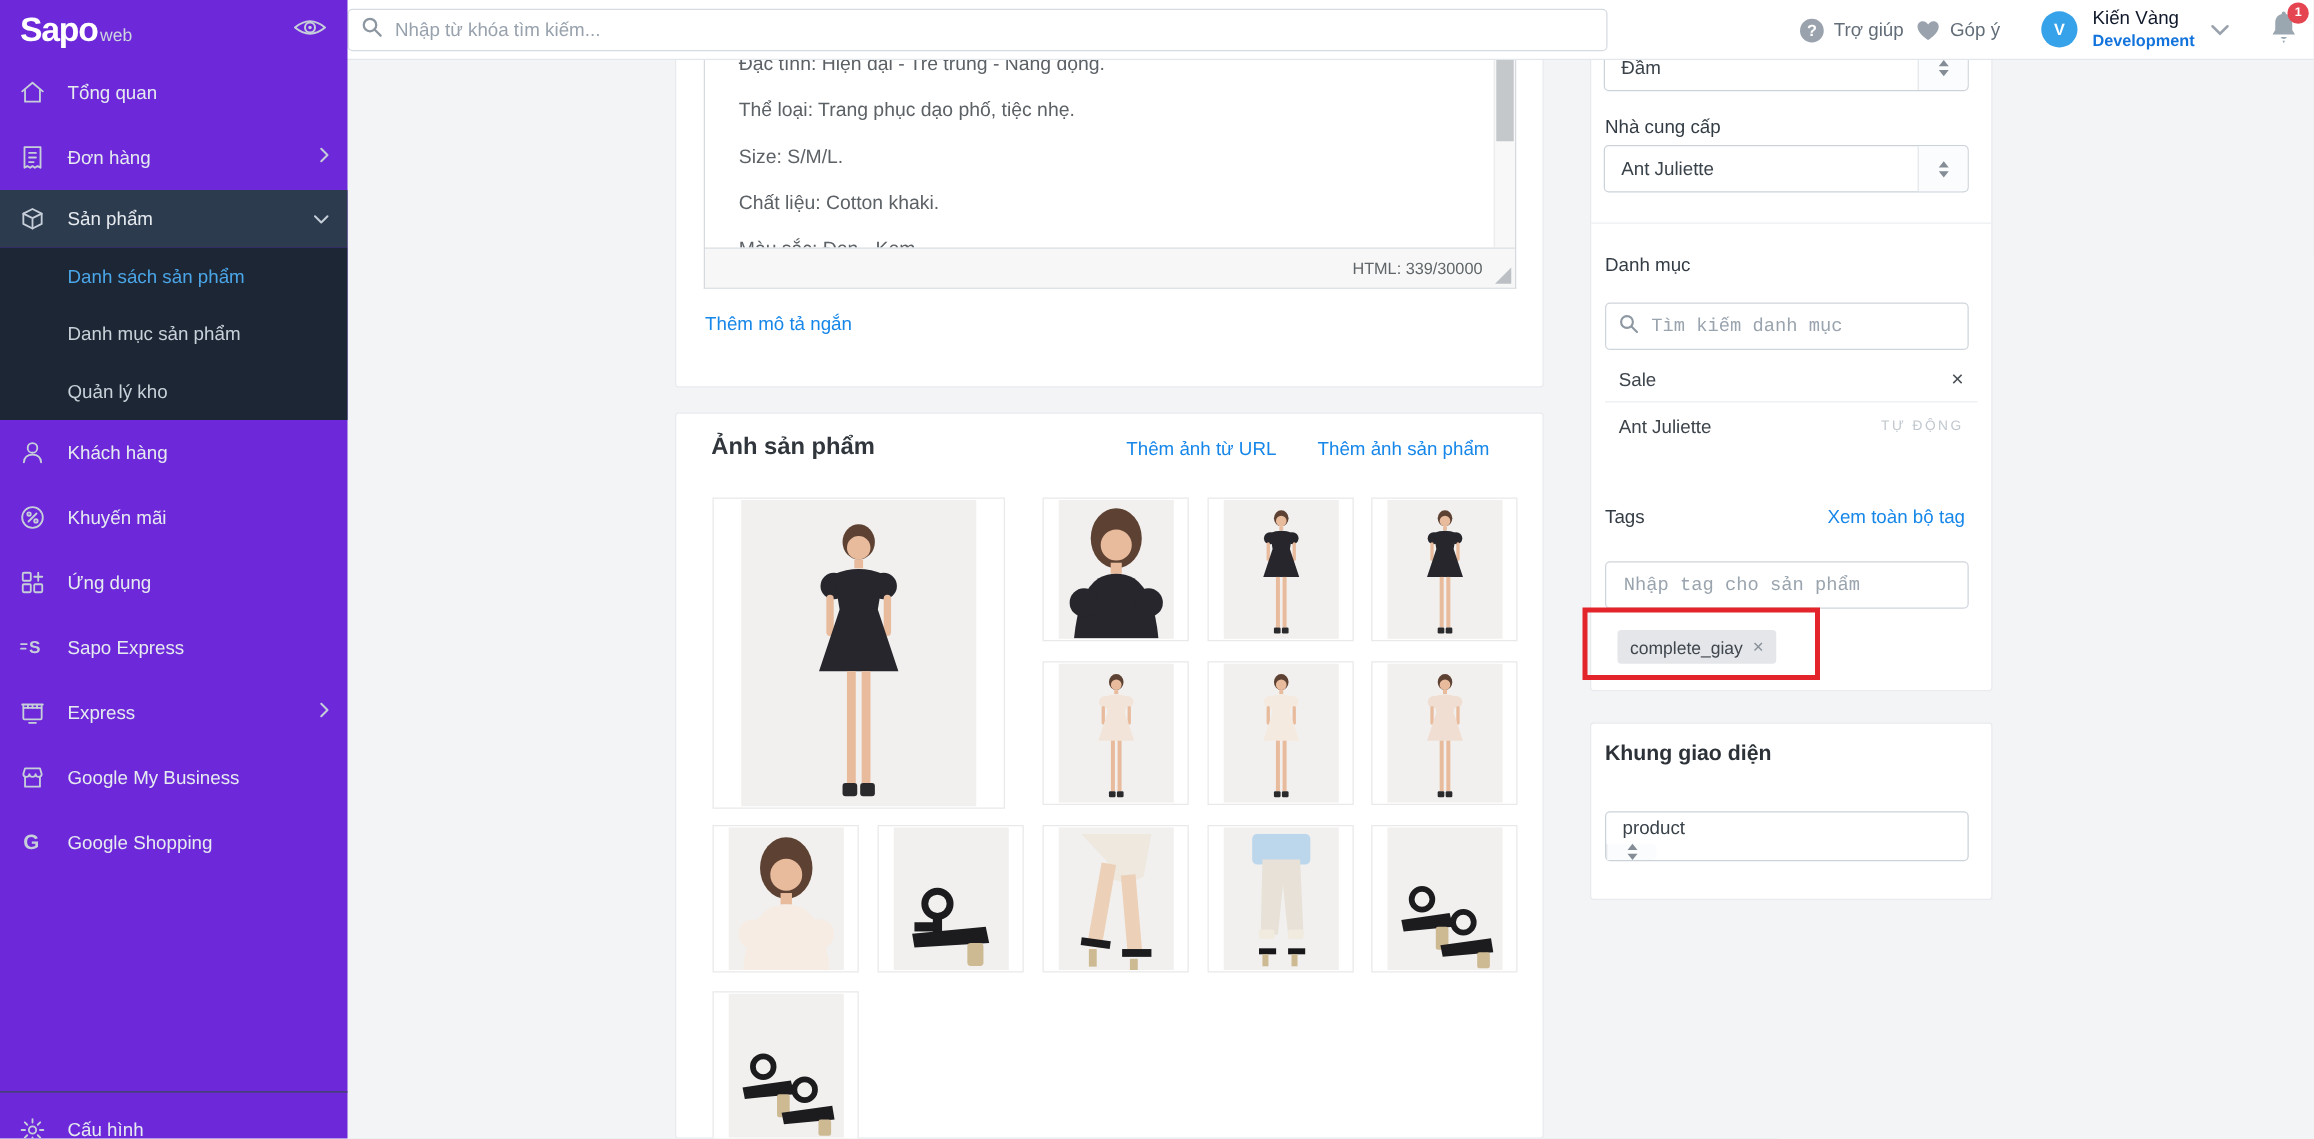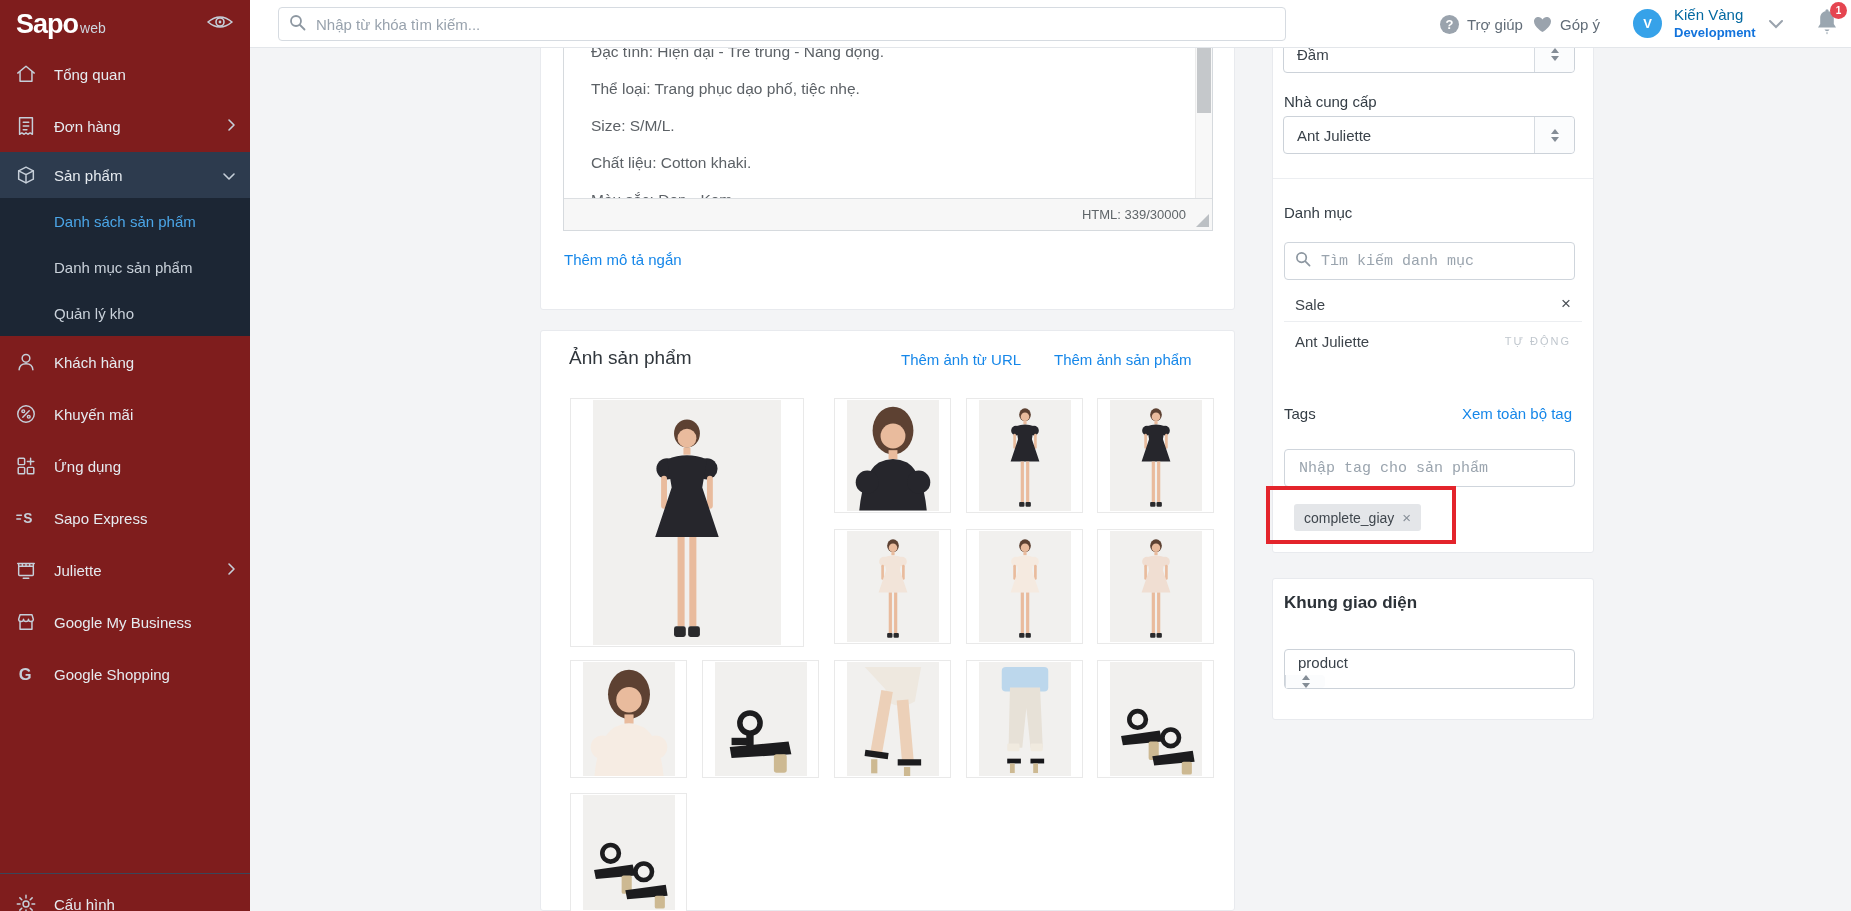--- a/index.html
+++ b/index.html
@@ -2,21 +2,21 @@
 <html lang="vi"><head>
 <meta charset="utf-8">
 <title>Sapo Web</title>
 <style>
   html,body{margin:0;padding:0;background:#e9ebee;}
   *{box-sizing:border-box;}
   .app{position:relative;width:1851px;height:911px;background:#f3f4f6;overflow:hidden;
        font-family:"Liberation Sans","DejaVu Sans",sans-serif;-webkit-font-smoothing:antialiased;}
 
   
-  .sidebar{position:absolute;left:0;top:0;width:250px;height:911px;background:#7f1d1d;z-index:40;}
+  .sidebar{position:absolute;left:0;top:0;width:278px;height:911px;background:#6d28d9;z-index:40;}
   .logo-row{height:48px;display:flex;align-items:center;padding:0 16px;}
   .logo-text{color:#fff;font-size:27px;font-weight:bold;letter-spacing:-1px;}
   .logo-suffix{color:#cdd5de;font-size:14px;margin-left:2px;margin-top:8px;}
   .eye{margin-left:auto;}
   .nav{position:absolute;top:48px;left:0;right:0;}
   .nav-item{height:52px;display:flex;align-items:center;padding:0 14px;color:#e6ebf0;font-size:15px;cursor:pointer;}
   .nav-item .ic{width:24px;height:24px;margin-right:16px;flex:0 0 24px;display:flex;align-items:center;justify-content:center;}
   .nav-item .chev{margin-left:auto;}
   .nav-item.active{background:#2d3b4e;height:46px;}
   .submenu{background:#1c2634;padding:0;}
@@ -29,21 +29,21 @@
 
   
   .topbar{position:absolute;left:250px;top:0;width:1601px;height:48px;background:#fff;border-bottom:1px solid #e3e6ea;z-index:30;}
   .search-wrap{position:absolute;left:28px;top:7px;width:1008px;height:34px;border:1px solid #d6dbe1;border-radius:4px;background:#fff;display:flex;align-items:center;padding:0 10px;}
   .search-wrap input{border:none;outline:none;flex:1;font-size:15px;color:#3c434b;font-family:inherit;margin-left:8px;background:transparent;}
   .search-wrap input::placeholder{color:#98a2ad;}
   .tb-group{position:absolute;top:0;height:48px;display:flex;align-items:center;color:#626d78;font-size:15px;cursor:pointer;}
   .help-circle{width:19px;height:19px;border-radius:50%;background:#9aa3ad;color:#fff;font-size:13px;font-weight:bold;display:flex;align-items:center;justify-content:center;margin-right:8px;}
   .avatar{position:absolute;left:1383px;top:9px;width:29px;height:29px;border-radius:50%;background:#36a2e9;color:#fff;font-size:13px;font-weight:bold;display:flex;align-items:center;justify-content:center;cursor:pointer;}
   .user-names{position:absolute;left:1424px;top:6px;line-height:1.25;cursor:pointer;}
-  .user-name{font-size:15px;color:#0369a1;}
+  .user-name{font-size:15px;color:#0f172a;}
   .user-role{font-size:13px;font-weight:bold;color:#1273dc;}
   .bell-wrap{position:absolute;left:1564px;top:8px;width:34px;height:34px;cursor:pointer;}
   .badge{position:absolute;left:16px;top:-6px;min-width:17px;height:17px;border-radius:9px;background:#e54550;color:#fff;font-size:10px;font-weight:bold;display:flex;align-items:center;justify-content:center;padding:0 4px;}
 
   
   .card{position:absolute;background:#fff;border:1px solid #e8eaee;border-radius:3px;}
   .blue-link{color:#1687e9;font-size:15px;cursor:pointer;text-decoration:none;}
 
   
   .desc-card{left:540px;top:20px;width:695px;height:290px;}
@@ -52,21 +52,21 @@
   .editor-lines div{height:37px;line-height:37px;white-space:nowrap;}
   .scrollbar{position:absolute;right:0;top:0;bottom:32px;width:17px;background:#f8f8f8;border-left:1px solid #ececec;}
   .thumb{position:absolute;left:1px;right:1px;top:0;height:92px;background:#c5c8cb;}
   .sb-arrow{position:absolute;left:4px;bottom:6px;width:0;height:0;border-left:4px solid transparent;border-right:4px solid transparent;border-top:6px solid #6f7press479;border-top-color:#71767b;}
   .statusbar{position:absolute;left:0;right:0;bottom:0;height:32px;background:#f7f7f7;border-top:1px solid #dcdfe2;display:flex;align-items:center;justify-content:flex-end;padding-right:26px;font-size:13px;color:#5f6569;}
   .grip{position:absolute;right:3px;bottom:3px;width:0;height:0;border-left:13px solid transparent;border-bottom:13px solid #bcc0c4;}
   .short-desc-link{position:absolute;left:23px;top:230px;}
 
   
   .img-card{left:540px;top:330px;width:695px;height:581px;}
-  .img-head{position:absolute;left:28px;top:16px;font-size:19px;font-weight:normal;color:#30363c;}
+  .img-head{position:absolute;left:28px;top:16px;font-size:19px;font-weight:bold;color:#30363c;}
   .link-url{position:absolute;left:360px;top:20px;}
   .link-add{position:absolute;left:513px;top:20px;}
   .cell{position:absolute;background:#fff;border:1px solid #e9e9e9;cursor:pointer;}
   .cell .photo{position:absolute;top:1px;bottom:1px;left:10%;right:10%;background:#f1f0ee;display:flex;align-items:flex-end;justify-content:center;overflow:hidden;}
   .cell.large .photo{left:9.5%;right:9.5%;}
   .phsvg{width:100%;height:96%;}
 
   
   .panel-a{left:1272px;top:20px;width:322px;height:533px;}
   .panel-b{left:1272px;top:578px;width:322px;height:142px;}
@@ -246,21 +246,21 @@
         <span>Sapo Express</span>
       </div>
       <div class="nav-item">
         <span class="ic">
             <svg class="icon" width="22" height="22" viewBox="0 0 24 24">
               <path d="M3,5 H21 M4,5 V8 M8,5 V8 M12,5 V8 M16,5 V8 M20,5 V8"></path>
               <rect x="4" y="8" width="16" height="10" rx="1"></rect>
               <path d="M9,21 H15"></path>
             </svg>
           </span>
-        <span>Juliette</span>
+        <span>Express</span>
         <span class="chev"><svg class="icon" width="9" height="14" viewBox="0 0 9 14">
               <path d="M2,2 L7,7 L2,12"></path>
             </svg></span>
       </div>
       <div class="nav-item">
         <span class="ic">
             <svg class="icon" width="22" height="22" viewBox="0 0 24 24">
               <path d="M4,9 L5.5,4 H18.5 L20,9 Q20,11.5 17.3,11.5 Q14.7,11.5 14.7,9 Q14.7,11.5 12,11.5 Q9.3,11.5 9.3,9 Q9.3,11.5 6.7,11.5 Q4,11.5 4,9 Z"></path>
               <path d="M5.5,11.5 V20 H18.5 V11.5"></path>
             </svg>

